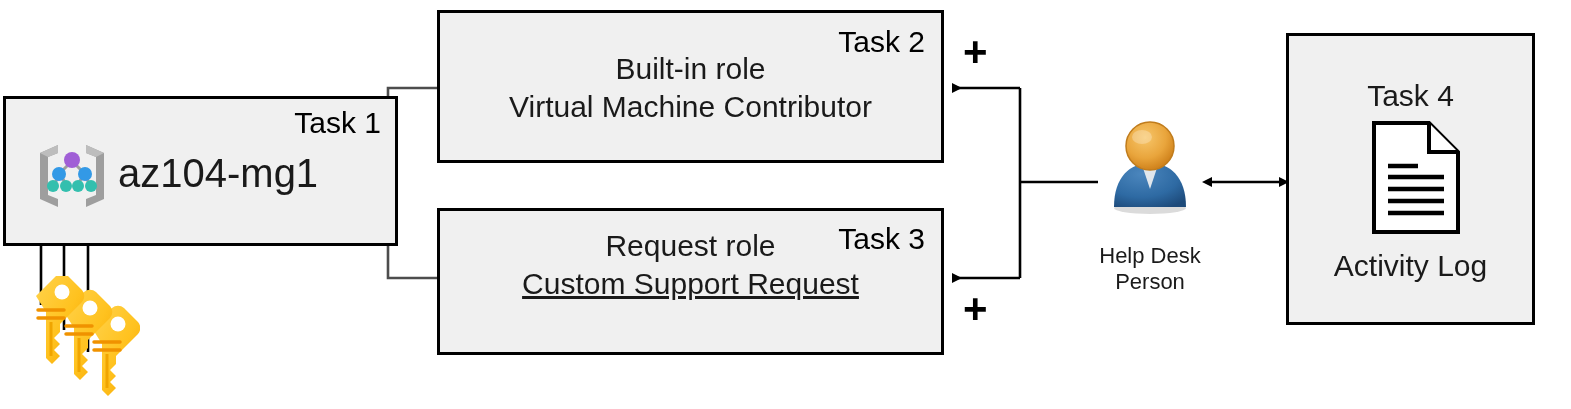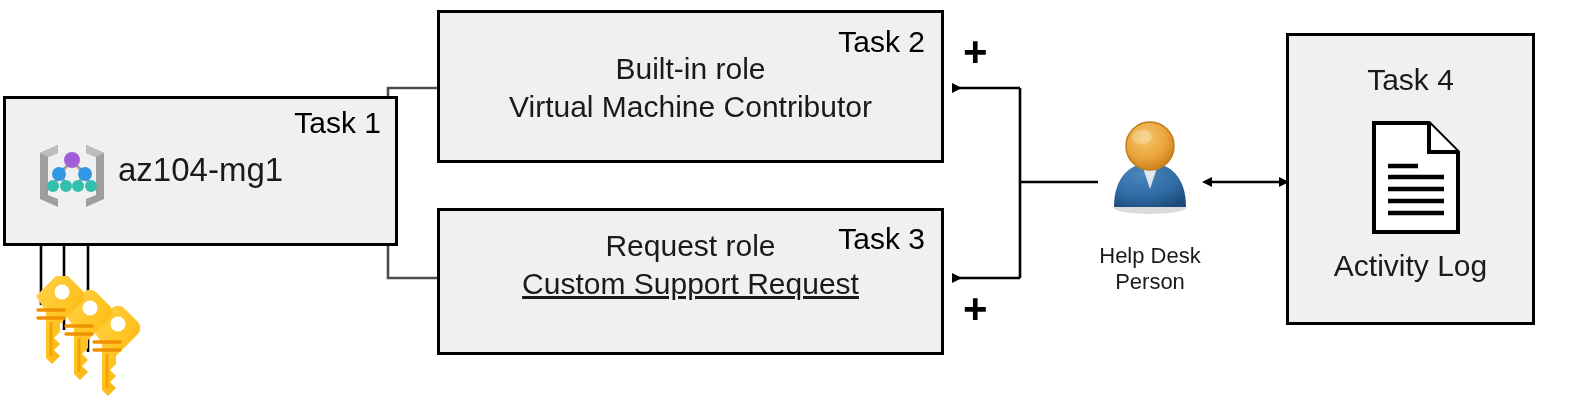--- a/index.html
+++ b/index.html
@@ -9,38 +9,38 @@
 
   .box{position:absolute;background:#f0f0f0;border:3px solid #000;box-sizing:border-box;}
 
   .corner-label{position:absolute;font-size:30px;line-height:1;color:#000000;white-space:nowrap;}
 
   .center-text{position:absolute;left:0;right:0;text-align:center;font-size:30px;line-height:1.18;color:#1a1a1a;white-space:nowrap;}
 
   
   #task1{left:3px;top:96px;width:395px;height:150px;}
   #task1-label{right:14px;top:9px;}
-  #task1-name{position:absolute;left:112px;top:54px;font-size:33px;line-height:1;color:#1a1a1a;white-space:nowrap;}
+  #task1-name{position:absolute;left:112px;top:54px;font-size:40px;line-height:1;color:#1a1a1a;white-space:nowrap;}
   #mg-icon{position:absolute;left:26px;top:42px;width:80px;height:70px;}
 
   
   #task2{left:437px;top:10px;width:507px;height:153px;}
   #task2-label{right:16px;top:14px;}
   #task2-line1{top:38px;}
   #task2-line2{top:76px;}
 
   
   #task3{left:437px;top:208px;width:507px;height:147px;}
   #task3-label{right:16px;top:13px;}
   #task3-line1{top:17px;}
   #task3-line2{top:55px;text-decoration:underline;}
 
   
   #task4{left:1286px;top:33px;width:249px;height:292px;}
-  #task4-label{left:0;right:0;text-align:center;top:26px;}
+  #task4-label{left:0;right:0;text-align:center;top:42px;}
   #doc-icon{position:absolute;left:82px;top:84px;width:90px;height:115px;}
   #task4-caption{top:212px;}
 
   
   #person-icon{position:absolute;left:1100px;top:115px;width:100px;height:100px;}
   #person-label{position:absolute;left:1045px;top:243px;width:210px;text-align:center;font-size:22px;line-height:1.2;color:#1a1a1a;}
 
   
   #keys-icon{position:absolute;left:20px;top:276px;width:120px;height:130px;}
 

